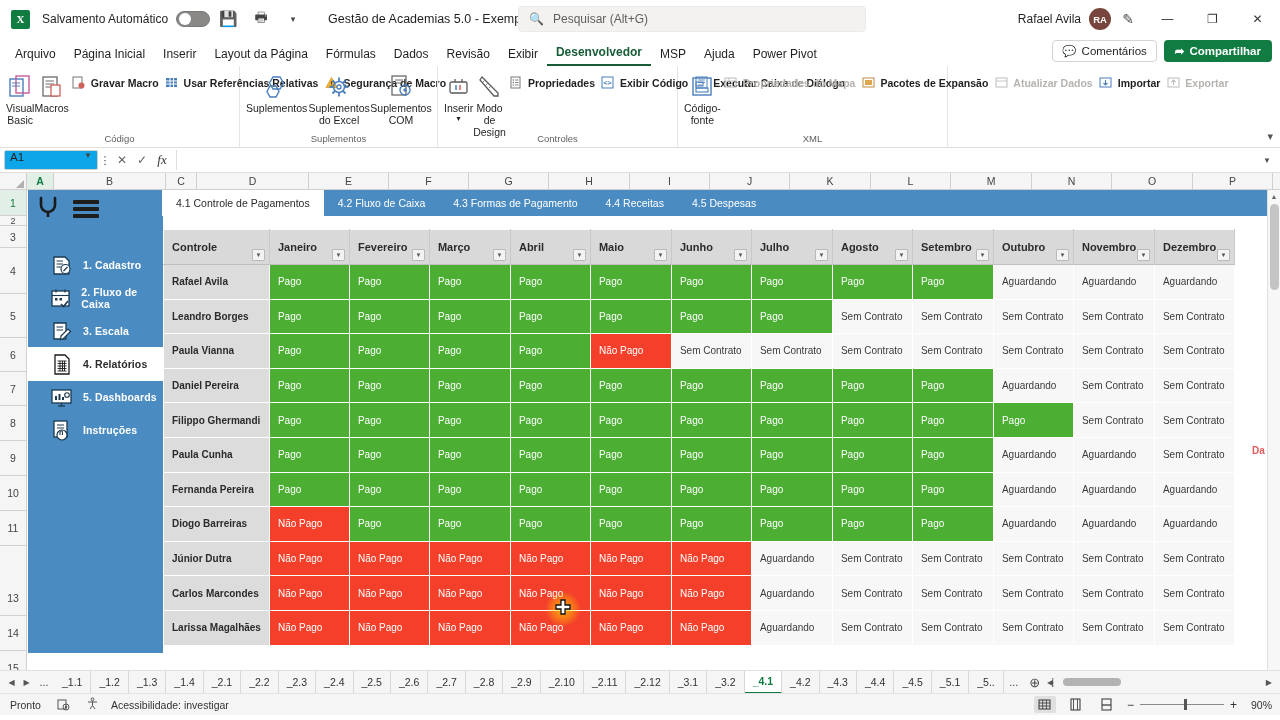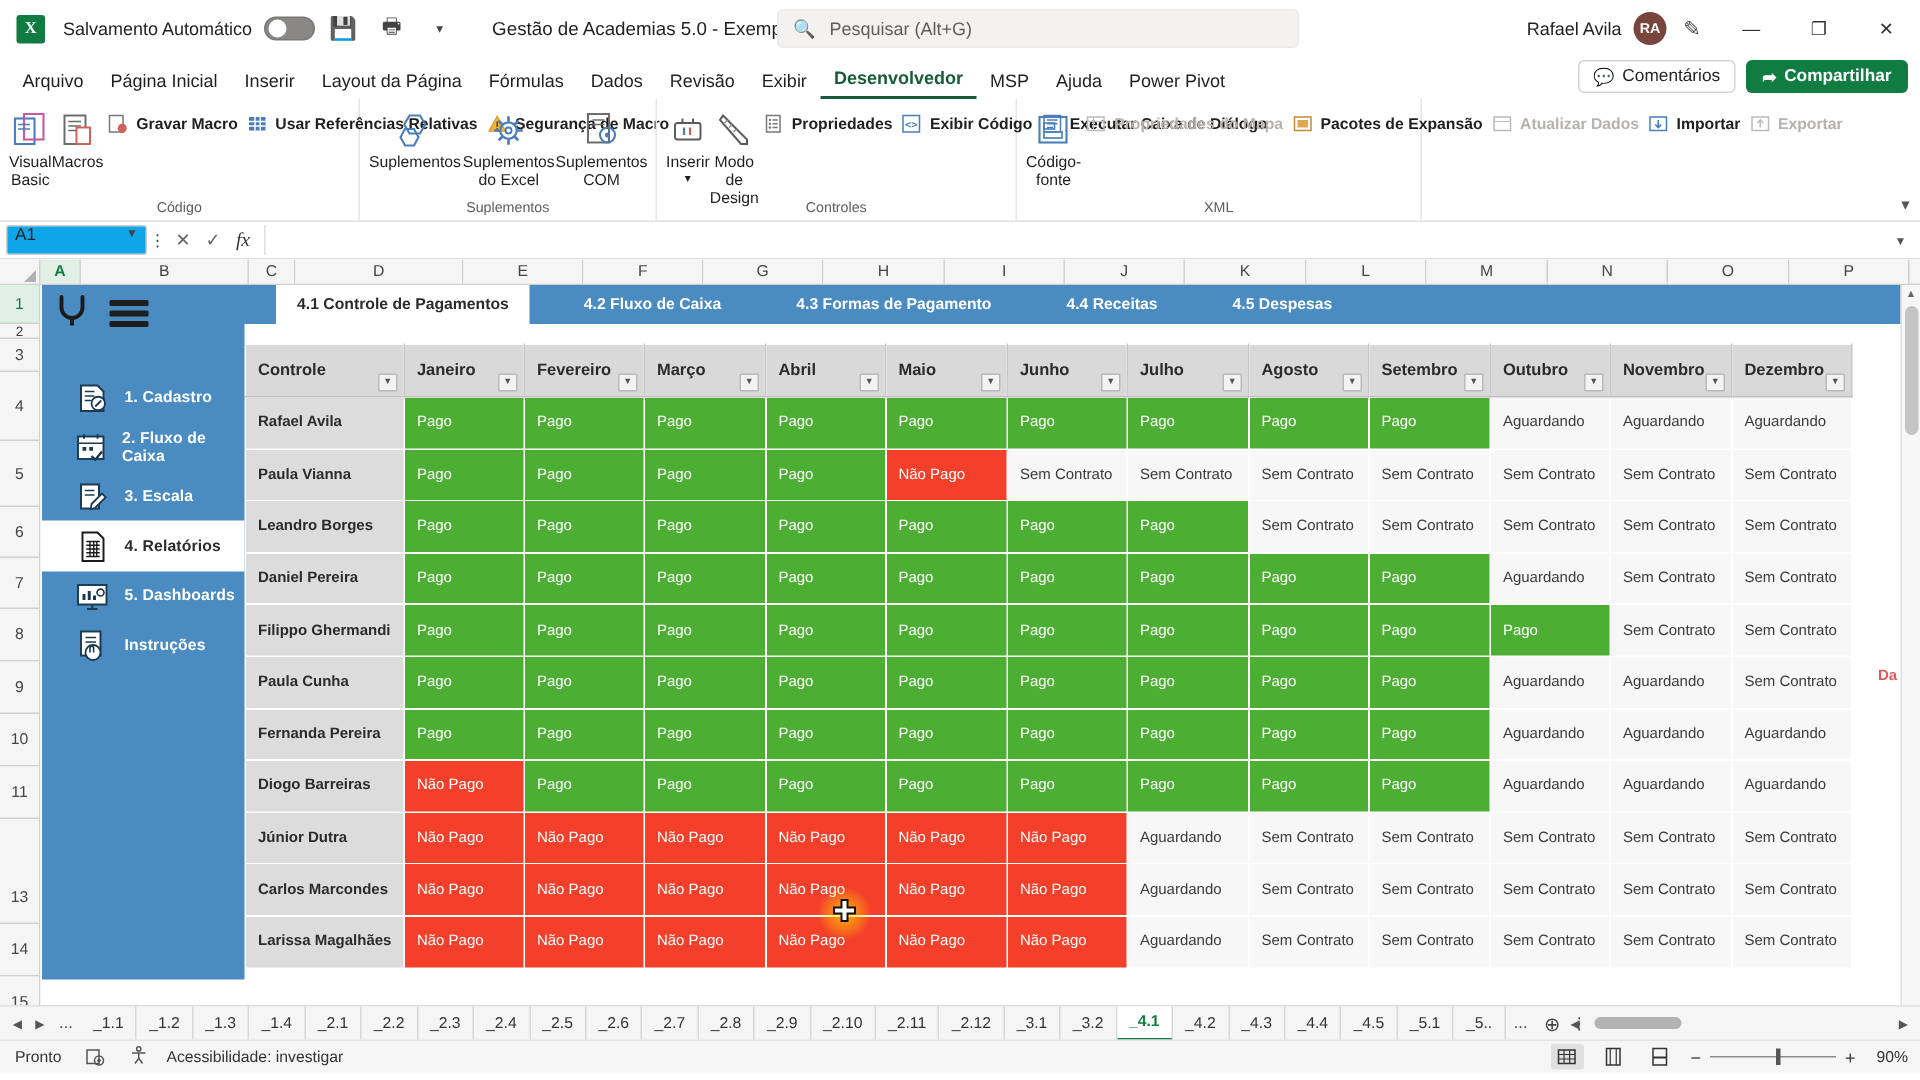--- a/index.html
+++ b/index.html
@@ -186,23 +186,22 @@
   #banner {
     position: absolute; left: 135px; top: 17px; right: 0; height: 26px;
     background: #4a8bc2;
   }
   #tabs {
     position: absolute; left: 135px; top: 17px; right: 0; height: 26px;
     display: flex; align-items: stretch;
   }
   .stab {
     display: flex; align-items: center; justify-content: center;
-    font-size: 10.5px; font-weight: bold; color: #ffffff; padding: 0 14px;
+    font-size: 10.5px; font-weight: normal; color: #ffffff; padding: 0 14px;
     white-space: nowrap;
-    margin-left: 22px;
   }
   .stab.active { background: #ffffff; color: #2b2b2b; }
 
   
   #table-area { position: absolute; left: 163px; top: 56px; }
   table.dt { border-collapse: collapse; table-layout: fixed; }
   table.dt th, table.dt td {
     height: 34.6px; font-size: 10px; padding: 0 8px;
     white-space: nowrap; overflow: hidden; border: 1px solid transparent;
   }
@@ -794,43 +793,43 @@
             <td class="pago st">Pago</td>
             <td class="pago st">Pago</td>
             <td class="pago st">Pago</td>
             <td class="pago st">Pago</td>
             <td class="pago st">Pago</td>
             <td class="aguard">Aguardando</td>
             <td class="aguard">Aguardando</td>
             <td class="aguard">Aguardando</td>
           </tr>
           <tr>
-            <td class="namecell">Paula Vianna</td>
-            <td class="pago st">Pago</td>
-            <td class="pago st">Pago</td>
-            <td class="pago st">Pago</td>
-            <td class="pago st">Pago</td>
-            <td class="naopago st">Não Pago</td>
-            <td class="semcontrato">Sem Contrato</td>
-            <td class="semcontrato">Sem Contrato</td>
+            <td class="namecell">Leandro Borges</td>
+            <td class="pago st">Pago</td>
+            <td class="pago st">Pago</td>
+            <td class="pago st">Pago</td>
+            <td class="pago st">Pago</td>
+            <td class="pago st">Pago</td>
+            <td class="pago st">Pago</td>
+            <td class="pago st">Pago</td>
             <td class="semcontrato">Sem Contrato</td>
             <td class="semcontrato">Sem Contrato</td>
             <td class="semcontrato">Sem Contrato</td>
             <td class="semcontrato">Sem Contrato</td>
             <td class="semcontrato">Sem Contrato</td>
           </tr>
           <tr>
-            <td class="namecell">Leandro Borges</td>
-            <td class="pago st">Pago</td>
-            <td class="pago st">Pago</td>
-            <td class="pago st">Pago</td>
-            <td class="pago st">Pago</td>
-            <td class="pago st">Pago</td>
-            <td class="pago st">Pago</td>
-            <td class="pago st">Pago</td>
+            <td class="namecell">Paula Vianna</td>
+            <td class="pago st">Pago</td>
+            <td class="pago st">Pago</td>
+            <td class="pago st">Pago</td>
+            <td class="pago st">Pago</td>
+            <td class="naopago st">Não Pago</td>
+            <td class="semcontrato">Sem Contrato</td>
+            <td class="semcontrato">Sem Contrato</td>
             <td class="semcontrato">Sem Contrato</td>
             <td class="semcontrato">Sem Contrato</td>
             <td class="semcontrato">Sem Contrato</td>
             <td class="semcontrato">Sem Contrato</td>
             <td class="semcontrato">Sem Contrato</td>
           </tr>
           <tr>
             <td class="namecell">Daniel Pereira</td>
             <td class="pago st">Pago</td>
             <td class="pago st">Pago</td>

